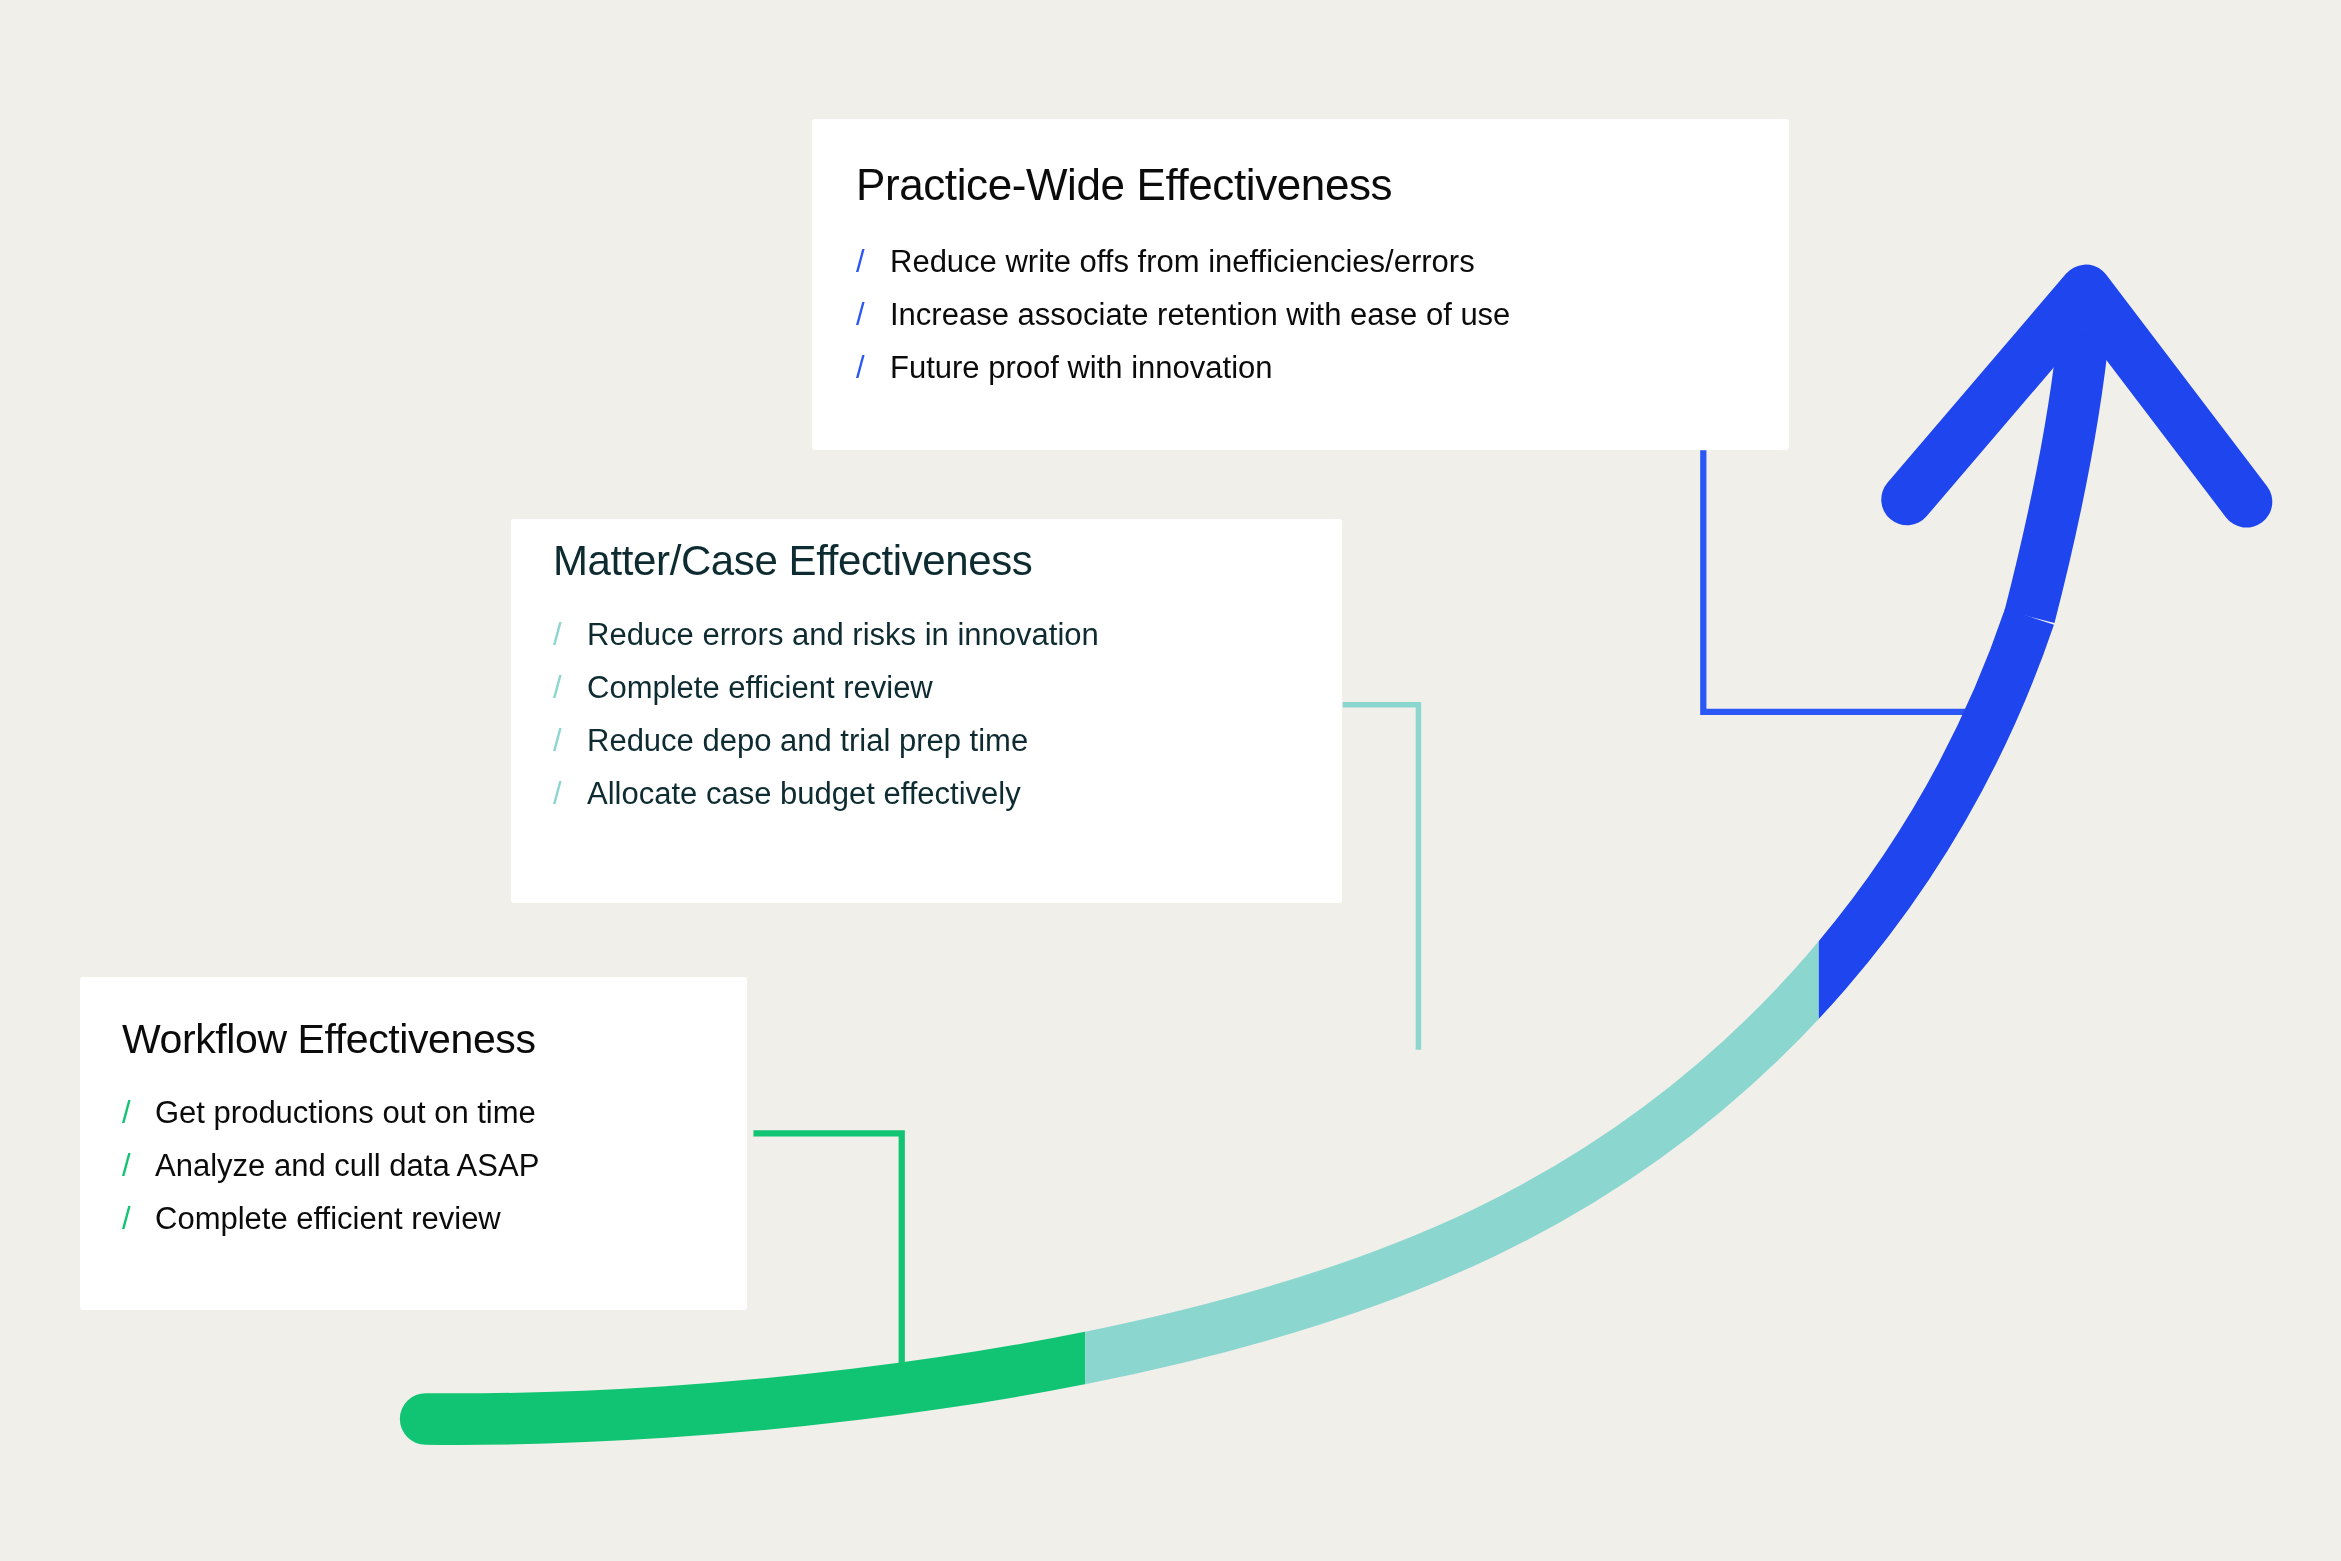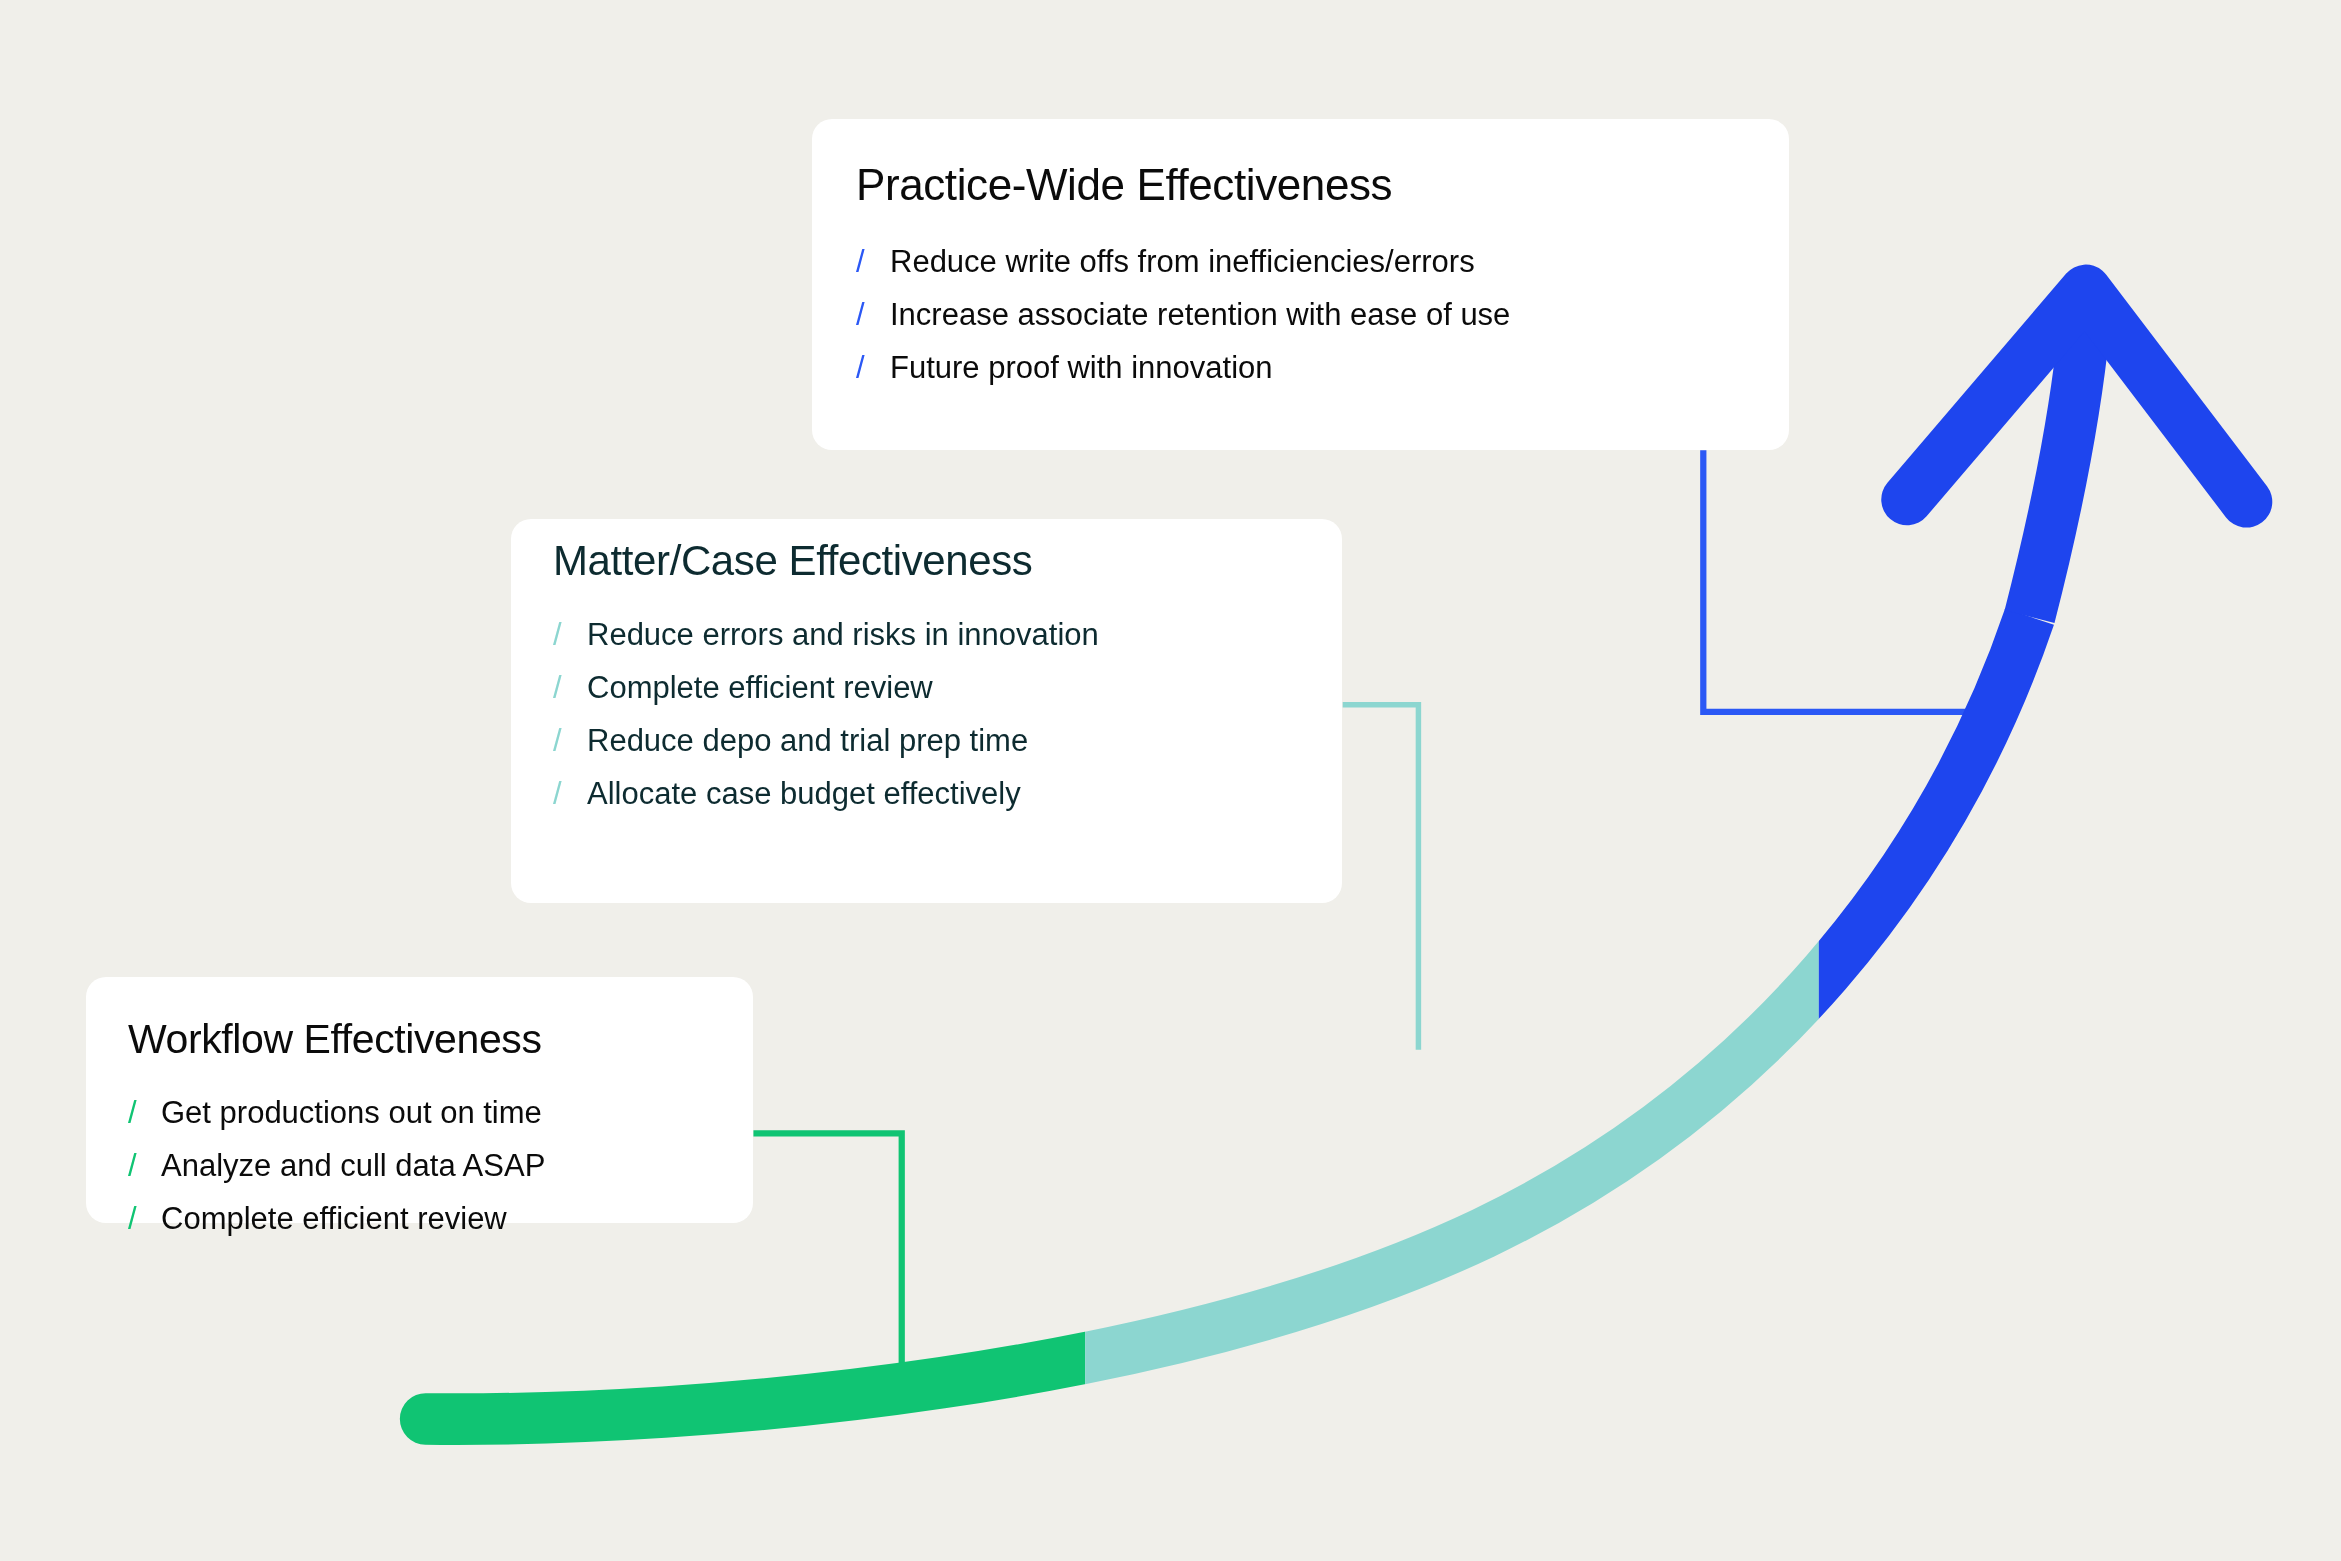--- a/index.html
+++ b/index.html
@@ -17,21 +17,21 @@
   }
   #artwork {
     position: absolute;
     inset: 0;
     width: 2342px;
     height: 1561px;
   }
   .card {
     position: absolute;
     background: #FFFFFF;
-    border-radius: 20px;
+    border-radius: 3px;
     box-sizing: border-box;
   }
   .card-title {
     font-family: "Liberation Sans", sans-serif;
     font-weight: 500;
     letter-spacing: -0.4px;
     margin: 0;
     white-space: nowrap;
   }
   .bullets {
@@ -99,24 +99,24 @@
     color: #0D2B30;
   }
   #card-matter .slash {
     color: #8CD6D0;
     width: 34px;
     font-size: 31px;
   }
 
   
   #card-workflow {
-    left: 86px;
+    left: 80px;
     top: 977px;
     width: 667px;
-    height: 246px;
+    height: 333px;
     padding: 39px 42px 0 42px;
   }
   #card-workflow .card-title {
     font-size: 41px;
     color: #0B0B0B;
     line-height: 47px;
   }
   #card-workflow .bullets { margin-top: 23.4px; }
   #card-workflow .bullet {
     font-size: 31px;

